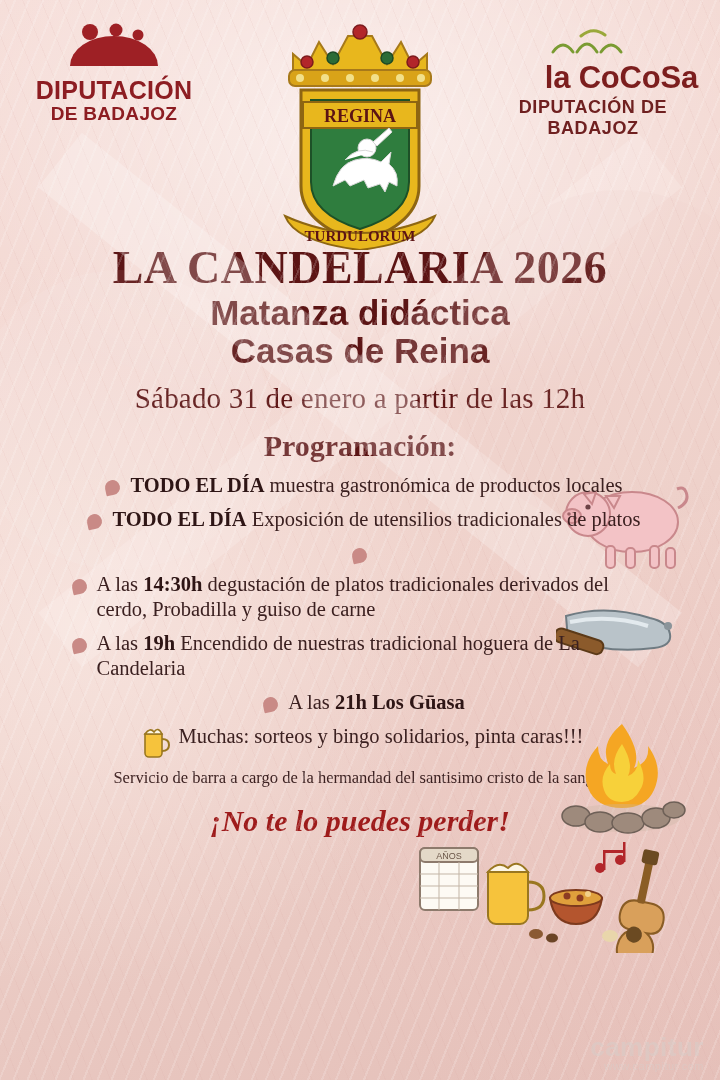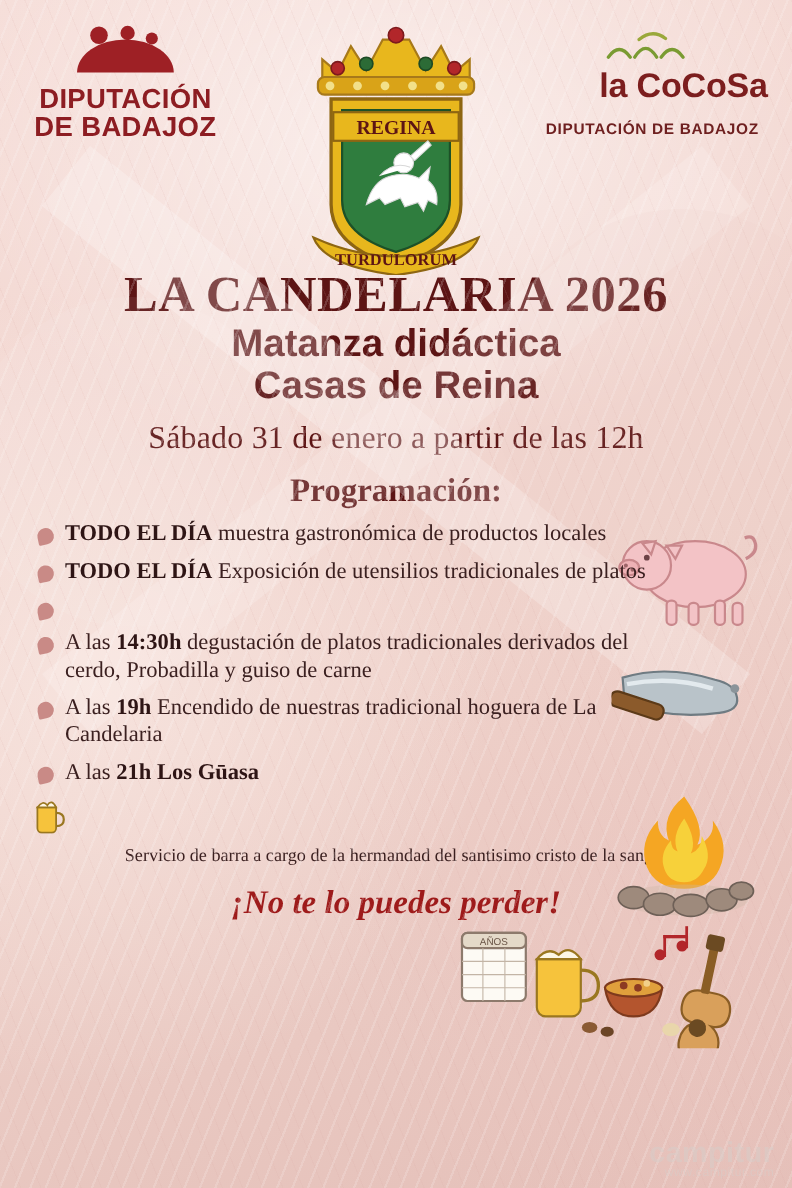--- a/index.html
+++ b/index.html
@@ -59,21 +59,21 @@
     font-family: "Liberation Sans", sans-serif;
     font-weight: bold;
     font-size: 25px;
     letter-spacing: 0.3px;
     color: #8d1d22;
     line-height: 1.02;
   }
   .dip-text2 {
     font-family: "Liberation Sans", sans-serif;
     font-weight: bold;
-    font-size: 25px;
+    font-size: 19px;
     letter-spacing: 0.3px;
     color: #8d1d22;
     line-height: 1.02;
   }
 
   .crest {
     position: absolute;
     left: 50%;
     transform: translateX(-50%);
     top: 10px;
@@ -94,24 +94,24 @@
     font-weight: bold;
     font-size: 31px;
     color: #7c1e1e;
     letter-spacing: -0.2px;
     line-height: 1;
     text-align: right;
   }
   .cocosa-sub {
     font-family: "Liberation Sans", sans-serif;
     font-weight: bold;
-    font-size: 14px;
+    font-size: 18px;
     color: #6f2020;
     letter-spacing: 0.6px;
-    margin-top: 16px;
+    margin-top: 4px;
   }
 
   
   .titles { text-align: center; margin-top: -6px; }
   .title-main {
     font-family: "Liberation Serif", serif;
     font-weight: bold;
     font-size: 46px;
     color: #5c1414;
     letter-spacing: 0.5px;
@@ -152,20 +152,21 @@
   .program {
     margin: 10px 0 0 0;
     padding: 0 26px 0 34px;
     position: relative;
     z-index: 3;
   }
   .item {
     display: flex;
     align-items: flex-start;
     margin-bottom: 9px;
+    justify-content: center;
   }
   .bullet {
     flex: 0 0 auto;
     width: 15px;
     height: 15px;
     border-radius: 50% 50% 50% 10%;
     background: #c98a86;
     margin: 7px 10px 0 0;
     transform: rotate(-12deg);
   }
@@ -427,20 +428,21 @@
         <span>A las </span><b>21h Los Gūasa</b><span></span>
       </div>
     </div>
 
     <div class="item beer">
       <svg class="beer-icon" width="30" height="34" viewBox="0 0 30 34">
         <path d="M4 10 h17 v19 a4 4 0 0 1 -4 4 h-9 a4 4 0 0 1 -4 -4 z" fill="#f6c33c" stroke="#9a7720" stroke-width="1.6"></path>
         <path d="M4 10 q5 -7 9 -2 q4 -6 8 2 z" fill="#fdf6e5" stroke="#9a7720" stroke-width="1.6"></path>
         <path d="M21 15 q7 0 7 6 q0 6 -7 6" fill="none" stroke="#9a7720" stroke-width="2"></path>
       </svg>
+      <div class="item-text">Muchas: sorteos y bingo solidarios, pinta caras!!!</div>
     </div>
   </div>
 
   <div class="service-line">Servicio de barra a cargo de la hermandad del santisimo cristo de la sangre</div>
   <div class="closing">¡No te lo puedes perder!</div>
 
   <div class="campitur">
     <div class="campitur-main">campitur</div>
     <div class="campitur-sub">www.campitur.com</div>
   </div>

